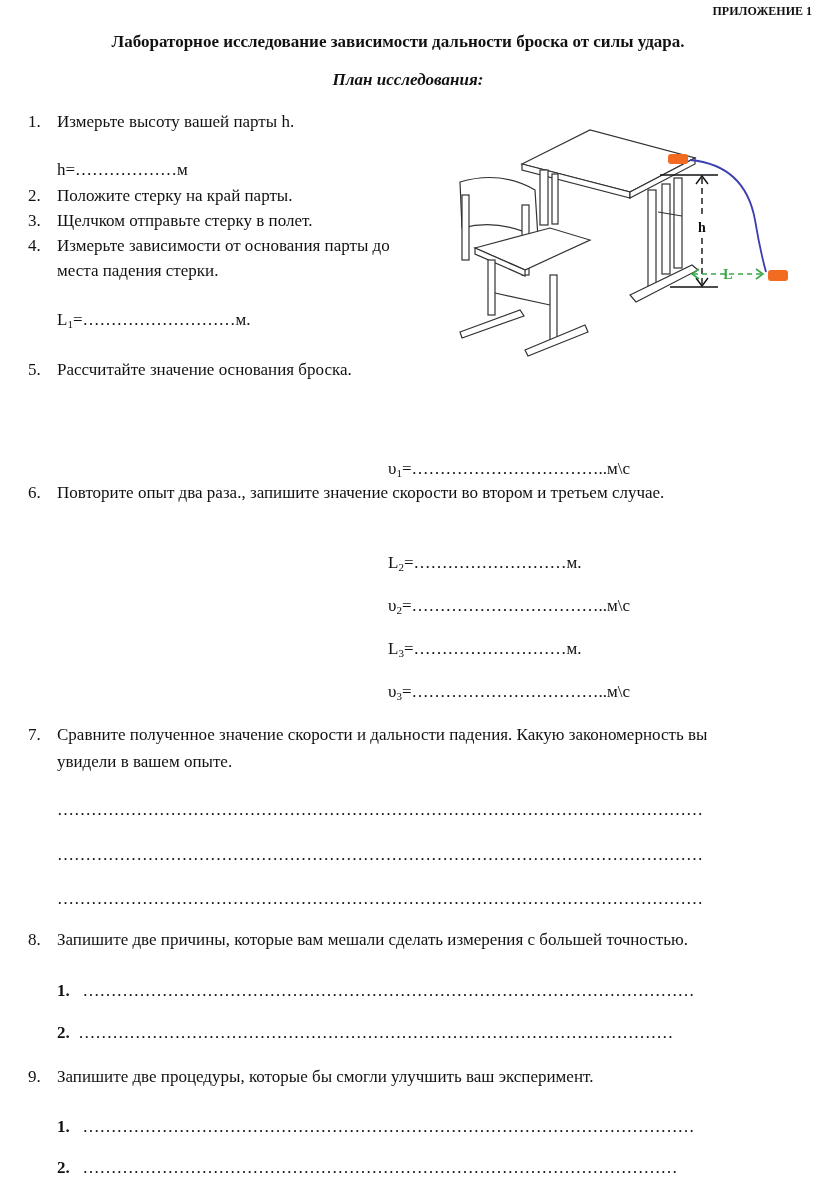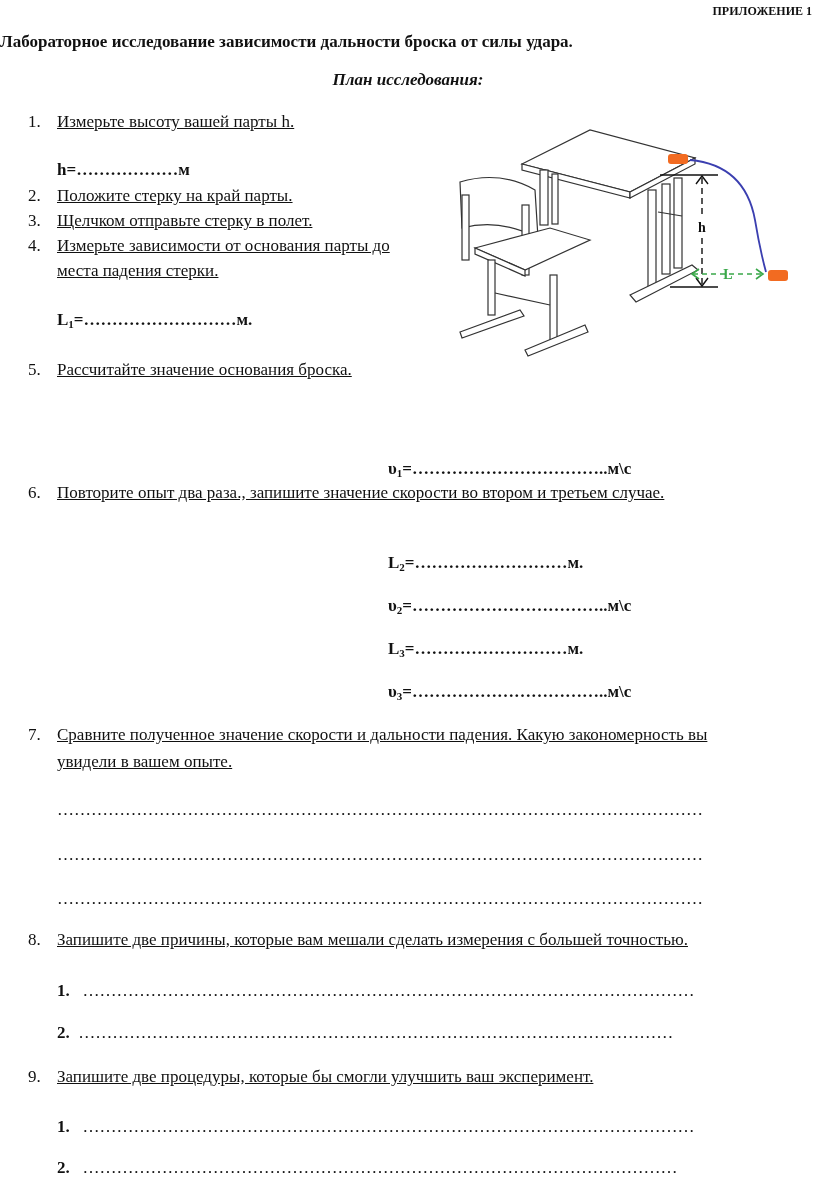--- a/index.html
+++ b/index.html
@@ -3,25 +3,25 @@
 <meta charset="utf-8">
 <style>
   html, body { margin: 0; padding: 0; background: #ffffff; }
   body {
     width: 816px; height: 1203px; position: relative; overflow: hidden;
     font-family: "Liberation Serif", "DejaVu Serif", serif;
     color: #111; font-size: 17px;
   }
   .abs { position: absolute; white-space: nowrap; }
   .appendix { right: 4px; top: 4px; font-weight: bold; font-size: 12px; }
-  .title { left: 0; width: 816px; top: 32px; font-weight: bold; font-size: 17px; padding-right: 20px; box-sizing: border-box; }
+  .title { left: 0; width: 816px; top: 32px; text-align: center; font-weight: bold; font-size: 17px; padding-right: 20px; box-sizing: border-box; }
   .subtitle { left: 0; width: 816px; top: 70px; text-align: center; font-weight: bold; font-style: italic; font-size: 17px; padding-right: 0px; box-sizing: border-box; }
   .num { position: absolute; left: 28px; }
-  .txt { position: absolute; left: 57px; text-decoration: underline; }
-  .field { position: absolute; font-weight: bold; }
+  .txt { position: absolute; left: 57px; }
+  .field { position: absolute; }
   sub { font-size: 11px; vertical-align: -3px; }
   .bnum { font-weight: bold; }
   .diagram { position: absolute; left: 440px; top: 120px; width: 376px; height: 250px; }
 </style>
 </head>
 <body>
 
 <div class="abs appendix">ПРИЛОЖЕНИЕ 1</div>
 <div class="abs title">Лабораторное исследование зависимости дальности броска от силы удара.</div>
 <div class="abs subtitle">План исследования:</div>

